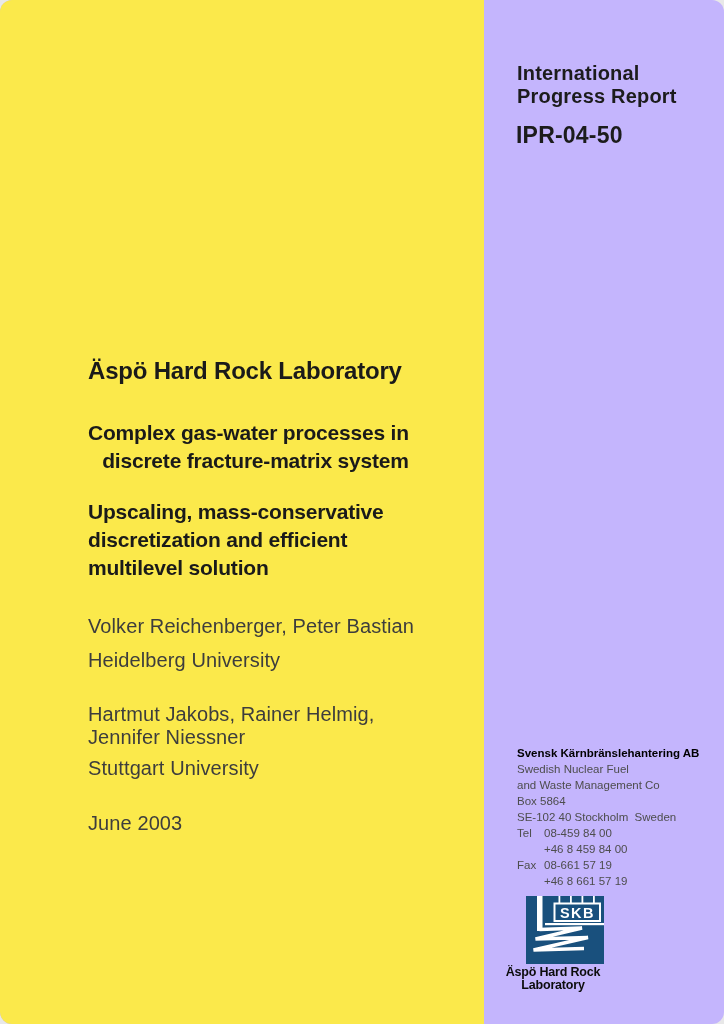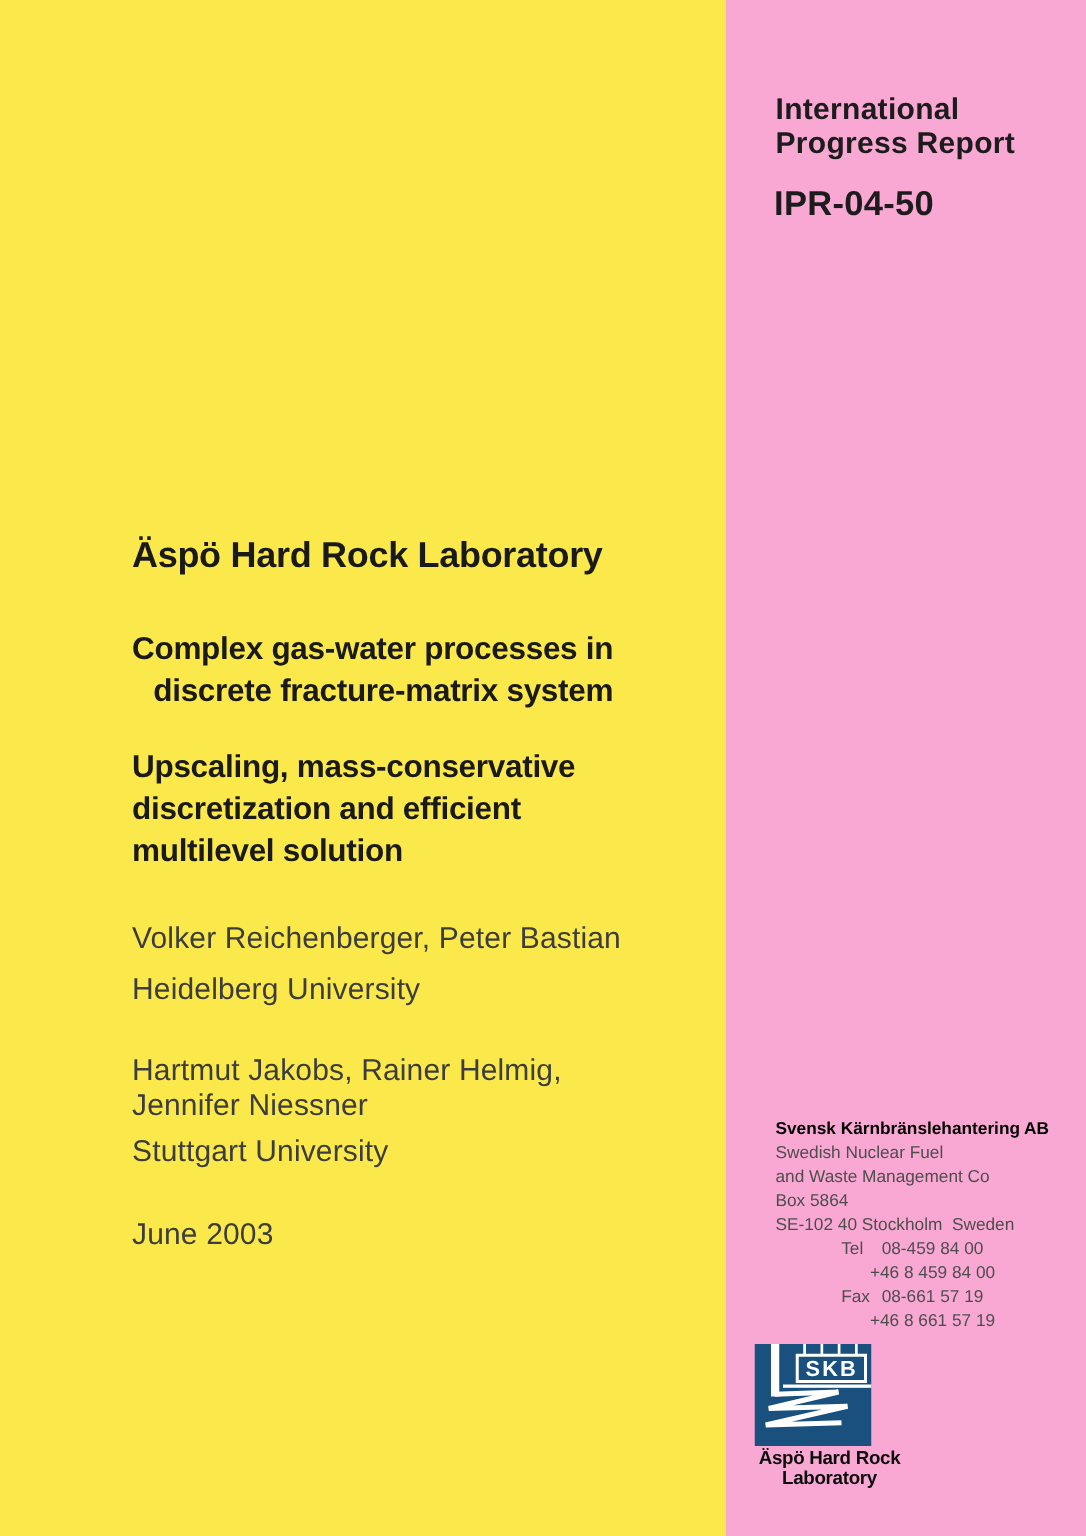--- a/index.html
+++ b/index.html
@@ -3,22 +3,23 @@
 <meta charset="utf-8">
 <style>
   * { margin: 0; padding: 0; box-sizing: border-box; }
   html, body { background: #e8e8e8; }
   body { font-family: "Liberation Sans", sans-serif; }
 
   .page {
     position: relative;
     width: 724px;
     height: 1024px;
-    background: #f9a8d4;
+    background: #c4b5fd;
     overflow: hidden;
+    border-radius: 12px;
   }
 
   .yellow-panel {
     position: absolute;
     left: 0; top: 0;
     width: 484px;
     height: 1024px;
     background: #FBE94B;
   }
 
@@ -83,27 +84,27 @@
     font-size: 11.5px;
     line-height: 16px;
     color: #4d4d4d;
   }
   .contact-company {
     font-weight: bold;
     color: #000000;
     white-space: pre;
   }
   .contact-line { white-space: pre; }
-  .phone-row { display: flex; white-space: pre; justify-content: center; }
+  .phone-row { display: flex; white-space: pre; }
   .phone-label { width: 27px; flex: 0 0 27px; }
 
   
   .logo-wrap {
     position: absolute;
-    left: 503px; top: 896px;
+    left: 526px; top: 896px;
     width: 78px;
   }
   .logo-caption {
     position: absolute;
     left: 498px; top: 966px;
     width: 110px;
     text-align: center;
     font-size: 12.5px;
     font-weight: bold;
     line-height: 13px;

